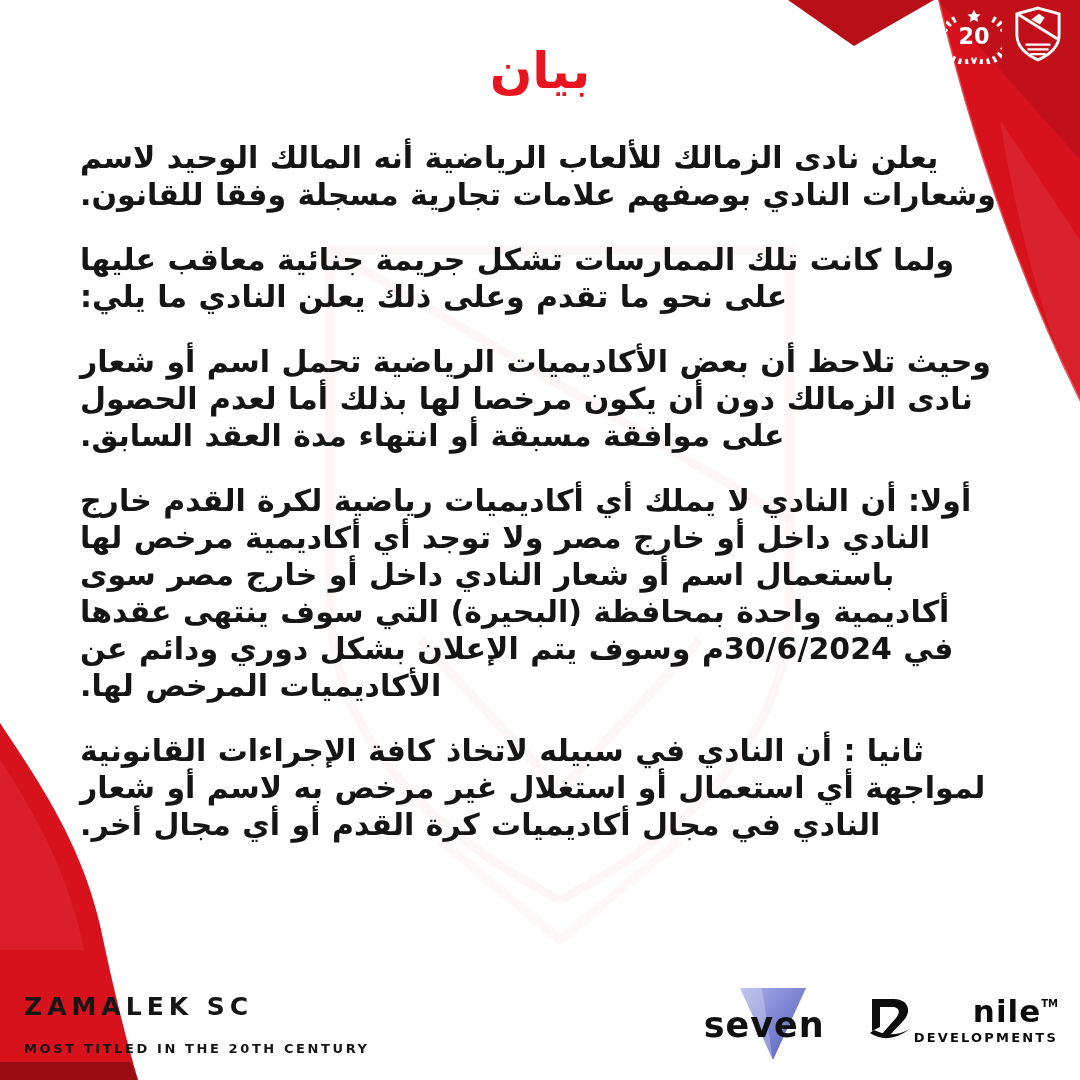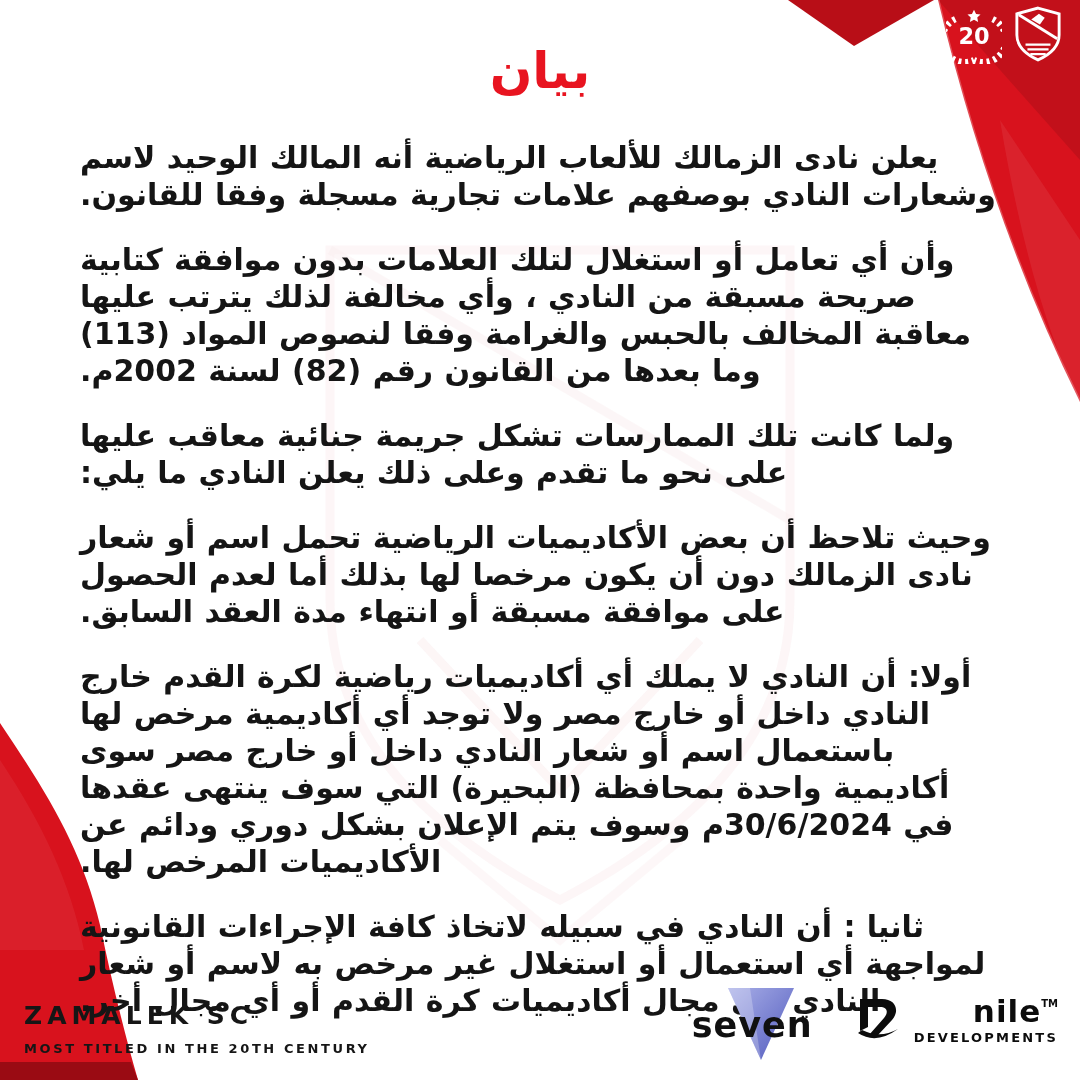--- a/index.html
+++ b/index.html
@@ -26,29 +26,29 @@
     position:relative;z-index:2;width:920px;margin:40px auto 0;
     direction:rtl;text-align:left;color:var(--c-text);
   }
   .content p{
     font-size:30px;line-height:37px;font-weight:bold;margin:0 0 28px;
     word-spacing:1px;
   }
   footer{position:absolute;left:0;right:0;bottom:0;height:110px;z-index:3}
   .club-block{position:absolute;left:24px;bottom:24px;color:#161616}
   .club-name{font-size:25px;font-weight:bold;letter-spacing:5px;line-height:1.1}
-  .club-tagline{font-size:13px;font-weight:bold;letter-spacing:2.6px;margin-top:12px}
+  .club-tagline{font-size:13px;font-weight:bold;letter-spacing:2.6px;margin-top:21px}
   .sponsors{position:absolute;right:22px;bottom:8px;display:flex;gap:26px}
   .seven-logo{position:relative;width:138px;height:86px}
   .seven-logo svg{position:absolute;left:36px;top:2px;width:66px;height:72px}
   .seven-word{
     position:absolute;left:0;top:22px;font-size:35px;font-weight:bold;
     color:#101010;letter-spacing:1px;line-height:1;
   }
-  .nile-logo{display:flex;align-items:center;gap:12px;padding-bottom:18px}
+  .nile-logo{display:flex;align-items:center;gap:0;padding-bottom:18px}
   .nile-mark{width:46px;height:46px}
   .nile-texts{display:flex;flex-direction:column;align-items:flex-end}
   .nile-row{display:flex;align-items:flex-start}
   .nile-word{font-size:31px;font-weight:bold;color:#0c0c0c;line-height:1;letter-spacing:1px}
   .nile-tm{font-size:10px;font-weight:bold;color:#0c0c0c;margin-top:2px}
   .nile-sub{font-size:13px;font-weight:bold;color:#0c0c0c;letter-spacing:2.2px;margin-top:3px}
 </style>
 </head>
 <body>
 
@@ -91,21 +91,20 @@
       <path d="M5,9 L45,34" stroke="#ffffff" stroke-width="3"></path>
       <path d="M18,14 l8,-6 6,4 -5,7 Z" fill="#ffffff"></path>
       <path d="M12,40 h26 M14,45 h22 M17,50 h16" stroke="#ffffff" stroke-width="2.4"></path>
     </svg>
   </div>
 
   <h1 class="title">بيان</h1>
 
   <div class="content">
     <p>يعلن نادى الزمالك للألعاب الرياضية أنه المالك الوحيد لاسم وشعارات النادي بوصفهم علامات تجارية مسجلة وفقا للقانون.</p>
-    <p>وأن أي تعامل أو استغلال لتلك العلامات بدون موافقة كتابية صريحة مسبقة من النادي ، وأي مخالفة لذلك يترتب عليها معاقبة المخالف بالحبس والغرامة وفقا لنصوص المواد (113) وما بعدها من القانون رقم (82) لسنة 2002م.</p>
     <p>ولما كانت تلك الممارسات تشكل جريمة جنائية معاقب عليها على نحو ما تقدم وعلى ذلك يعلن النادي ما يلي:</p>
     <p>وحيث تلاحظ أن بعض الأكاديميات الرياضية تحمل اسم أو شعار نادى الزمالك دون أن يكون مرخصا لها بذلك أما لعدم الحصول على موافقة مسبقة أو انتهاء مدة العقد السابق.</p>
     <p>أولا: أن النادي لا يملك أي أكاديميات رياضية لكرة القدم خارج النادي داخل أو خارج مصر ولا توجد أي أكاديمية مرخص لها باستعمال اسم أو شعار النادي داخل أو خارج مصر سوى أكاديمية واحدة بمحافظة (البحيرة) التي سوف ينتهى عقدها في 30/6/2024م وسوف يتم الإعلان بشكل دوري ودائم عن الأكاديميات المرخص لها.</p>
     <p>ثانيا : أن النادي في سبيله لاتخاذ كافة الإجراءات القانونية لمواجهة أي استعمال أو استغلال غير مرخص به لاسم أو شعار النادي في مجال أكاديميات كرة القدم أو أي مجال أخر.</p>
   </div>
 
   <footer>
     <div class="club-block">
       <div class="club-name">ZAMALEK SC</div>
       <div class="club-tagline">MOST TITLED IN THE 20TH CENTURY</div>

